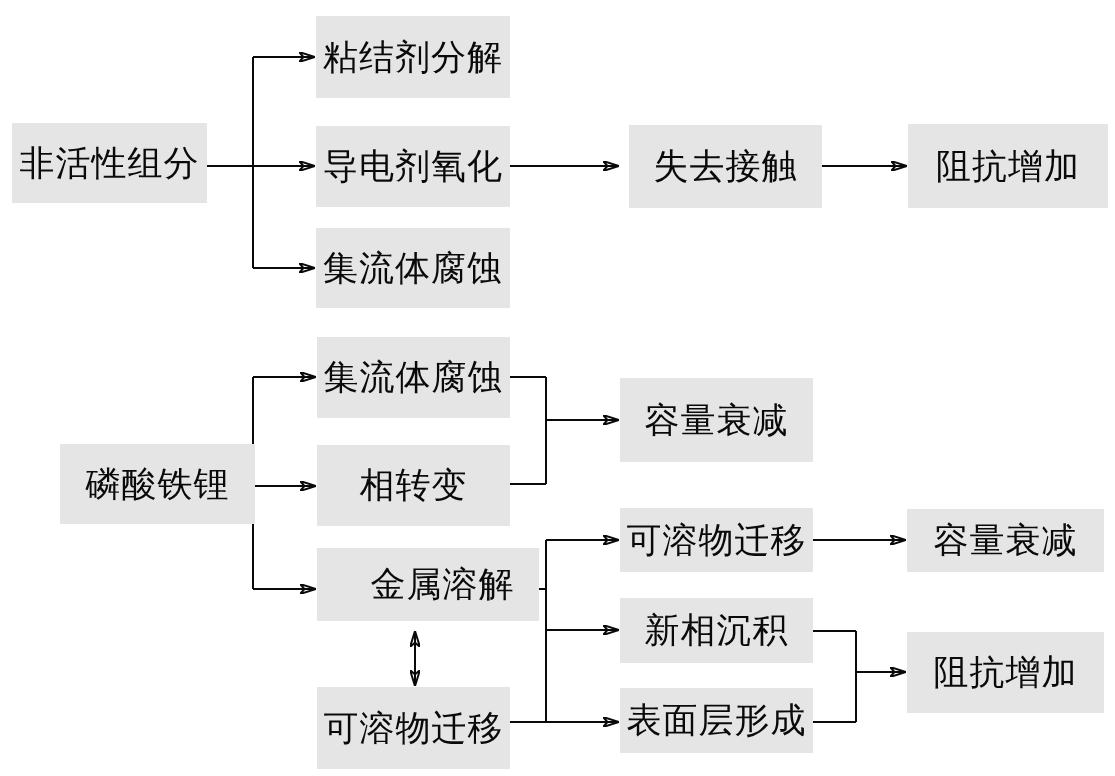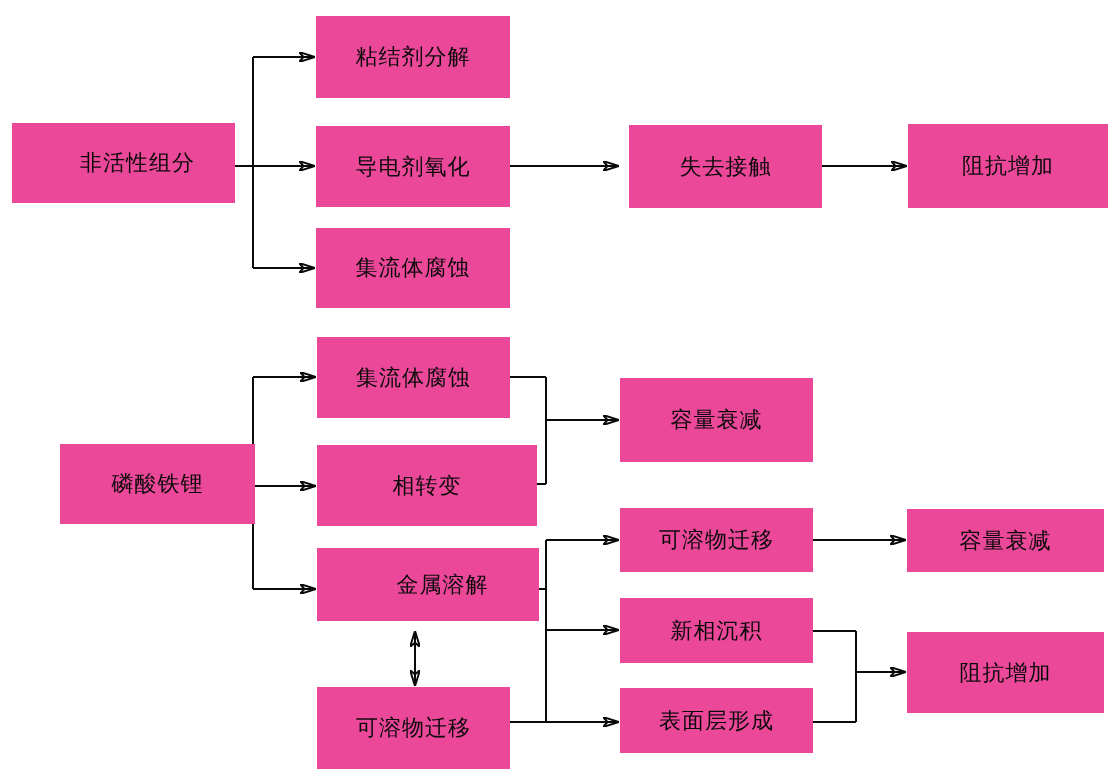--- a/index.html
+++ b/index.html
@@ -23,26 +23,26 @@
     width: 1115px;
     height: 776px;
   }
   .wires path {
     fill: none;
     stroke: #0a0a0a;
     stroke-width: 2;
   }
   .node {
     position: absolute;
-    background: #ec4899;
+    background: #e5e5e5;
     color: #0a0a0a;
     display: flex;
     align-items: center;
     justify-content: center;
-    font-size: 22px;
+    font-size: 35px;
     line-height: 1;
     white-space: nowrap;
     letter-spacing: 1px;
   }
 </style>
 </head>
 <body>
 
 <div class="canvas">
 
@@ -77,30 +77,30 @@
     <path d="M510 722 H618" marker-end="url(#ah)"></path>
     <path d="M415 632 V685" marker-start="url(#ah)" marker-end="url(#ah)"></path>
 
     <path d="M813 540 H905" marker-end="url(#ah)"></path>
     <path d="M813 631 H856"></path>
     <path d="M856 631 V722"></path>
     <path d="M813 722 H856"></path>
     <path d="M856 672 H905" marker-end="url(#ah)"></path>
   </svg>
 
-  <div class="node" style="left:12px;  top:123px; width:195px; height:80px;padding-left:28px;">非活性组分</div>
+  <div class="node" style="left:12px;  top:123px; width:195px; height:80px;">非活性组分</div>
   <div class="node" style="left:316px; top:16px;  width:194px; height:82px;">粘结剂分解</div>
   <div class="node" style="left:316px; top:126px; width:194px; height:81px;">导电剂氧化</div>
   <div class="node" style="left:316px; top:228px; width:194px; height:80px;">集流体腐蚀</div>
   <div class="node" style="left:629px; top:125px; width:193px; height:83px;">失去接触</div>
   <div class="node" style="left:908px; top:124px; width:200px; height:84px;">阻抗增加</div>
 
   <div class="node" style="left:12px;  top:444px; width:195px; height:80px;margin-left:48px;">磷酸铁锂</div>
   <div class="node" style="left:317px; top:337px; width:193px; height:81px;">集流体腐蚀</div>
-  <div class="node" style="left:317px; top:445px; width:220px; height:81px;">相转变</div>
+  <div class="node" style="left:317px; top:445px; width:193px; height:81px;">相转变</div>
   <div class="node" style="left:317px; top:548px; width:193px; height:73px;padding-left:29px;">金属溶解</div>
   <div class="node" style="left:317px; top:687px; width:193px; height:82px;">可溶物迁移</div>
 
   <div class="node" style="left:620px; top:378px; width:193px; height:84px;">容量衰减</div>
   <div class="node" style="left:620px; top:598px; width:193px; height:65px;">新相沉积</div>
   <div class="node" style="left:620px; top:508px; width:193px; height:64px;">可溶物迁移</div>
   <div class="node" style="left:620px; top:688px; width:193px; height:65px;">表面层形成</div>
 
   <div class="node" style="left:907px; top:509px; width:197px; height:63px;">容量衰减</div>
   <div class="node" style="left:907px; top:632px; width:197px; height:81px;">阻抗增加</div>

